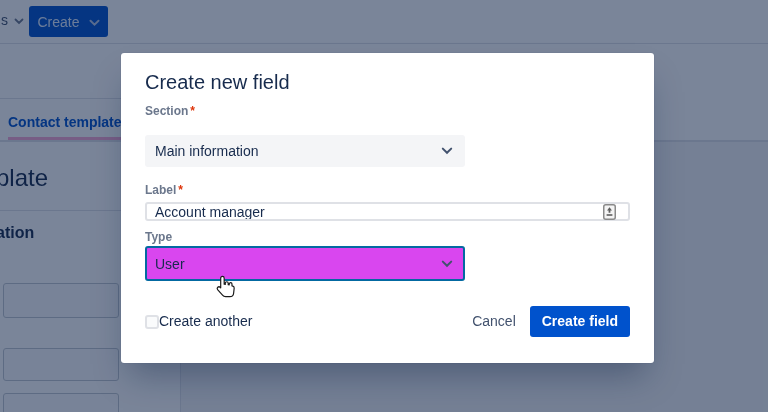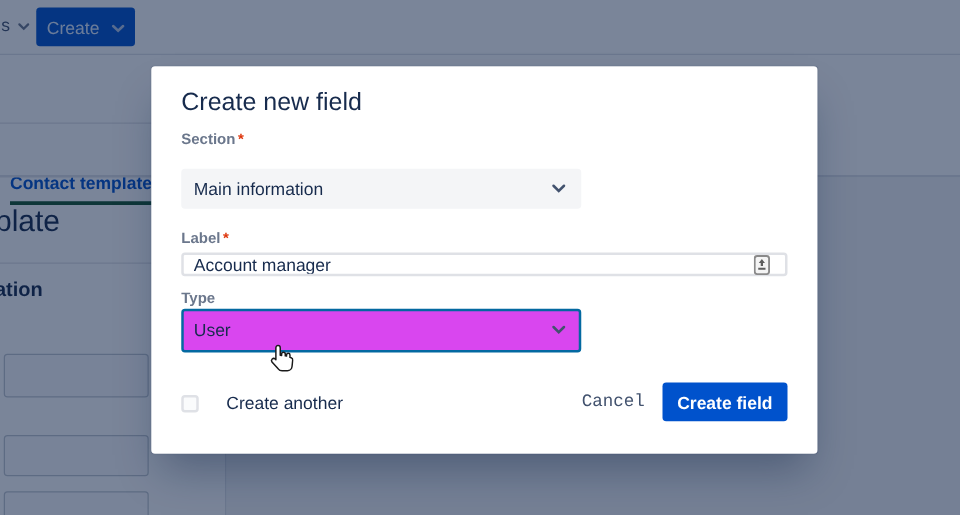--- a/index.html
+++ b/index.html
@@ -28,22 +28,21 @@
     background: #0052CC; color: #DEEBFF; border: none; border-radius: 3px;
     font-family: "Liberation Sans", sans-serif;
     font-size: 14px; font-weight: 500; display: flex; align-items: center;
     justify-content: center; gap: 9px; cursor: pointer;
   }
   .left-header-line { position: absolute; left: 0; top: 98px; width: 180px; height: 1px; background: #DFE1E6; }
   .tabbar-line { position: absolute; left: 0; top: 140px; width: 768px; height: 2px; background: #DFE1E6; }
   .tab-active {
     position: absolute; left: 8px; top: 114px; padding-bottom: 7px;
     font-size: 14px; font-weight: 600; color: #0052CC;
-    border-bottom: 3px solid #14532d;
-    margin-top: 24px;
+    border-bottom: 3px solid #f9a8d4;
   }
   .right-pane { position: absolute; left: 181px; top: 142px; width: 587px; height: 270px; background: #F4F5F7; }
   .v-divider { position: absolute; left: 180px; top: 142px; width: 1px; height: 270px; background: #DFE1E6; }
   .heading-fragment {
     position: absolute; left: -4px; top: 164px; font-size: 24px; font-weight: 500; color: #172B4D;
   }
   .left-divider { position: absolute; left: 0; top: 210px; width: 180px; height: 1px; background: #DFE1E6; }
   .subheading-fragment {
     position: absolute; left: -4px; top: 224px; font-size: 16px; font-weight: 600; color: #172B4D;
   }
@@ -92,29 +91,29 @@
     background: #FFFFFF; padding: 0 16px 0 8px; font-size: 14px; color: #172B4D;
     font-family: "Liberation Sans", sans-serif; outline: none;
   }
   .autofill-icon { position: absolute; right: 14px; top: 50%; transform: translateY(-50%); display: flex; }
 
   .hand-cursor { position: absolute; left: 92px; top: 222px; pointer-events: none; }
 
   .modal-footer {
     margin-top: 24px; height: 32px; display: flex; align-items: center; justify-content: space-between;
   }
-  .create-another { display: flex; align-items: flex-end; gap: 22px; cursor: pointer; }
+  .create-another { display: flex; align-items: flex-end; gap: 0; cursor: pointer; }
   .checkbox {
     appearance: none; -webkit-appearance: none; width: 14px; height: 14px;
     background: #FAFBFC; border: 2px solid #DFE1E6; border-radius: 3px; cursor: pointer; margin: 0;
   }
   .create-another-label { font-size: 14px; color: #172B4D; }
   .footer-actions { display: flex; align-items: center; gap: 4px; }
   .btn-cancel {
-    background: transparent; border: none; font-family: Liberation Mono, monospace;
+    background: transparent; border: none; font-family: Liberation Sans, sans-serif;
     font-size: 14px; font-weight: 500; color: #42526E; padding: 0 10px; height: 32px;
     border-radius: 3px; cursor: pointer;
   }
   .btn-primary {
     background: #0052CC; border: none; font-family: "Liberation Sans", sans-serif;
     font-size: 14px; font-weight: 600; color: #FFFFFF; padding: 6px 12px; height: 31px;
     border-radius: 3px; cursor: pointer;
   }
 </style>
 </head>

